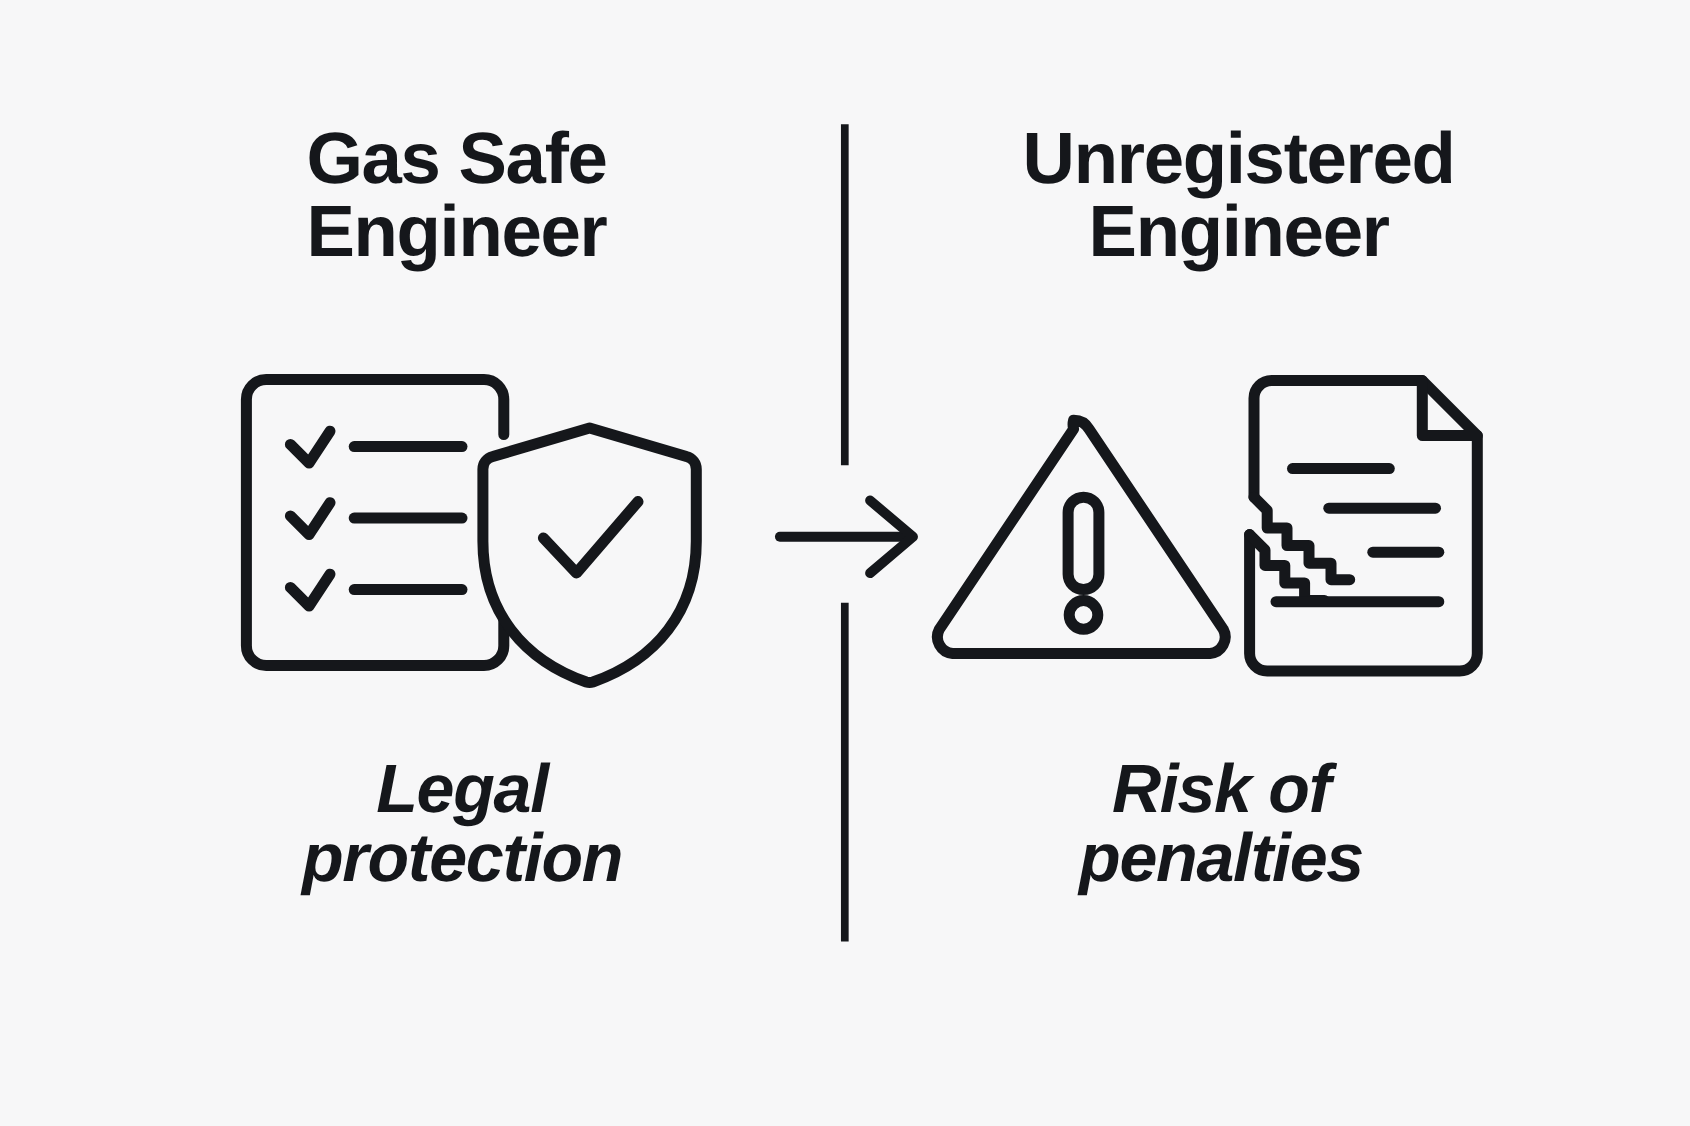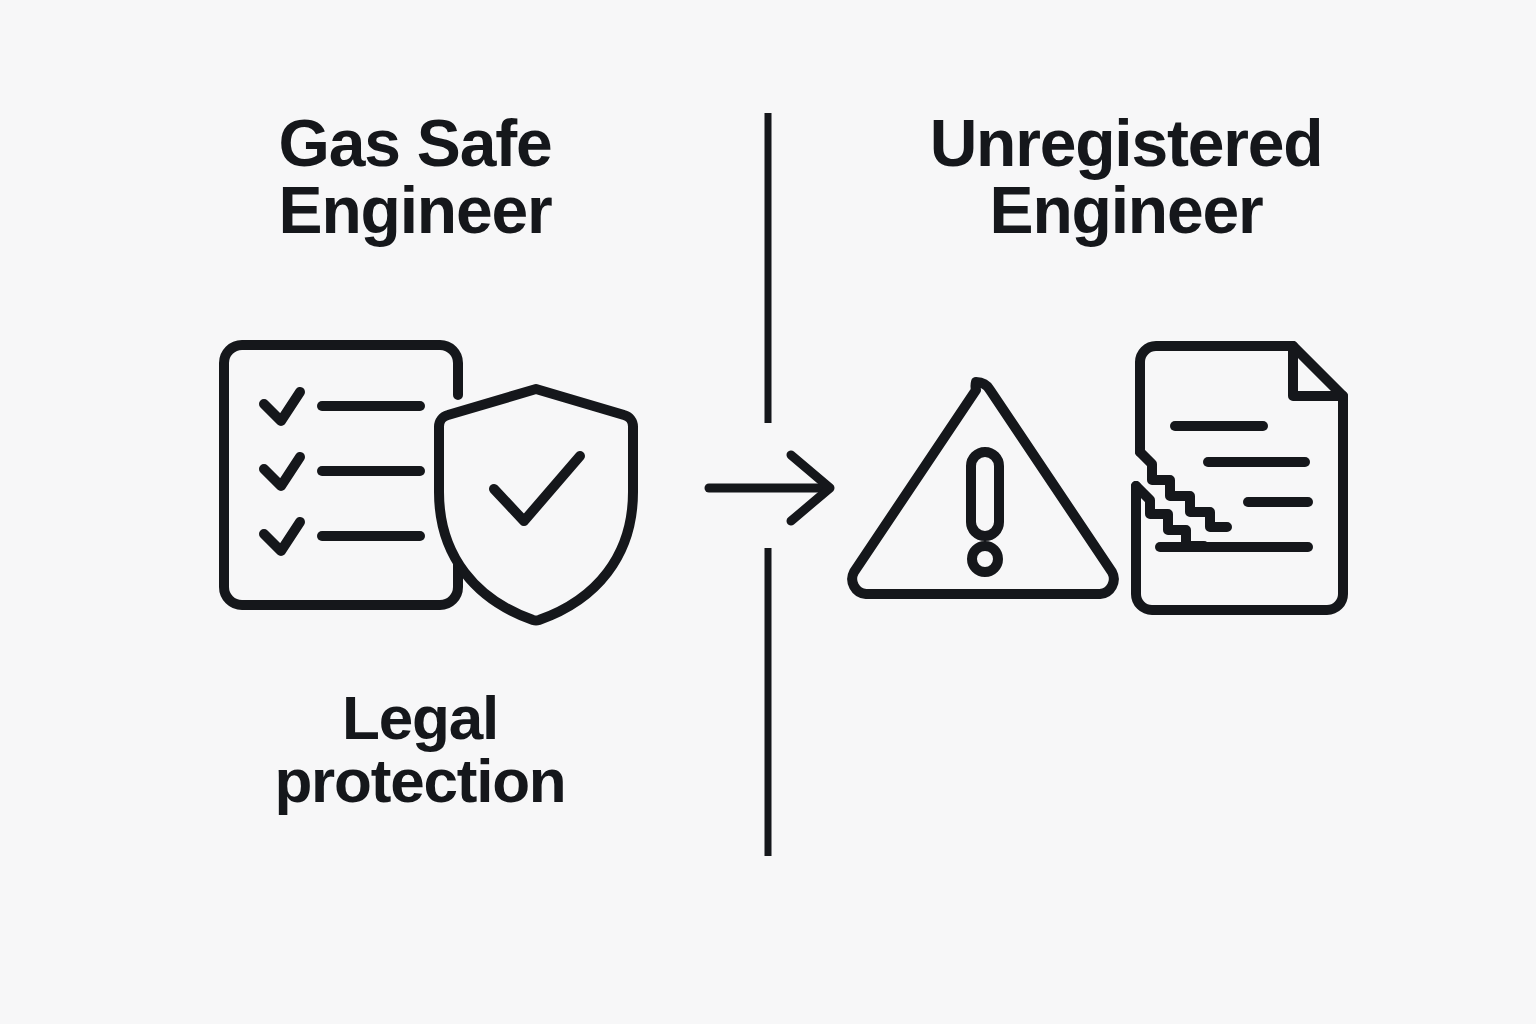--- a/index.html
+++ b/index.html
@@ -39,20 +39,21 @@
     white-space: pre;
     -webkit-font-smoothing: antialiased;
   }
   .title {
     font-size: 66px;
     letter-spacing: -1.2px;
   }
   .caption {
     font-size: 62px;
     letter-spacing: -1.2px;
+    font-style: italic;
   }
   #title-left {
     left: 130px;
     top: 110px;
     width: 570px;
   }
   #title-right {
     left: 841px;
     top: 110px;
     width: 570px;
@@ -164,14 +165,16 @@
 
   <div class="txt title" id="title-left">Gas Safe
 Engineer</div>
 
   <div class="txt title" id="title-right">Unregistered
 Engineer</div>
 
   <div class="txt caption" id="caption-left">Legal
 protection</div>
 
+  <div class="txt caption" id="caption-right">Risk of
+penalties</div>
 
 </div>
 
 </body></html>

